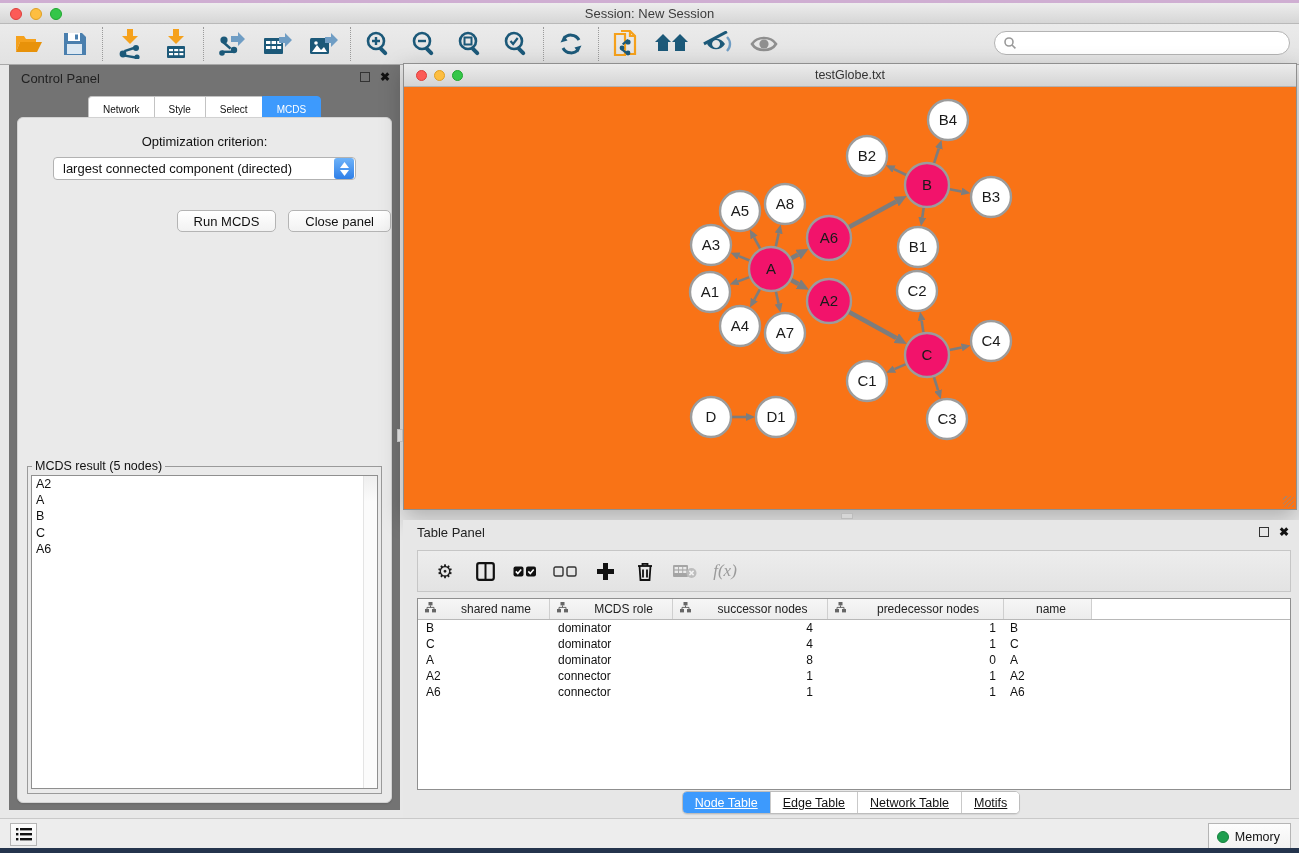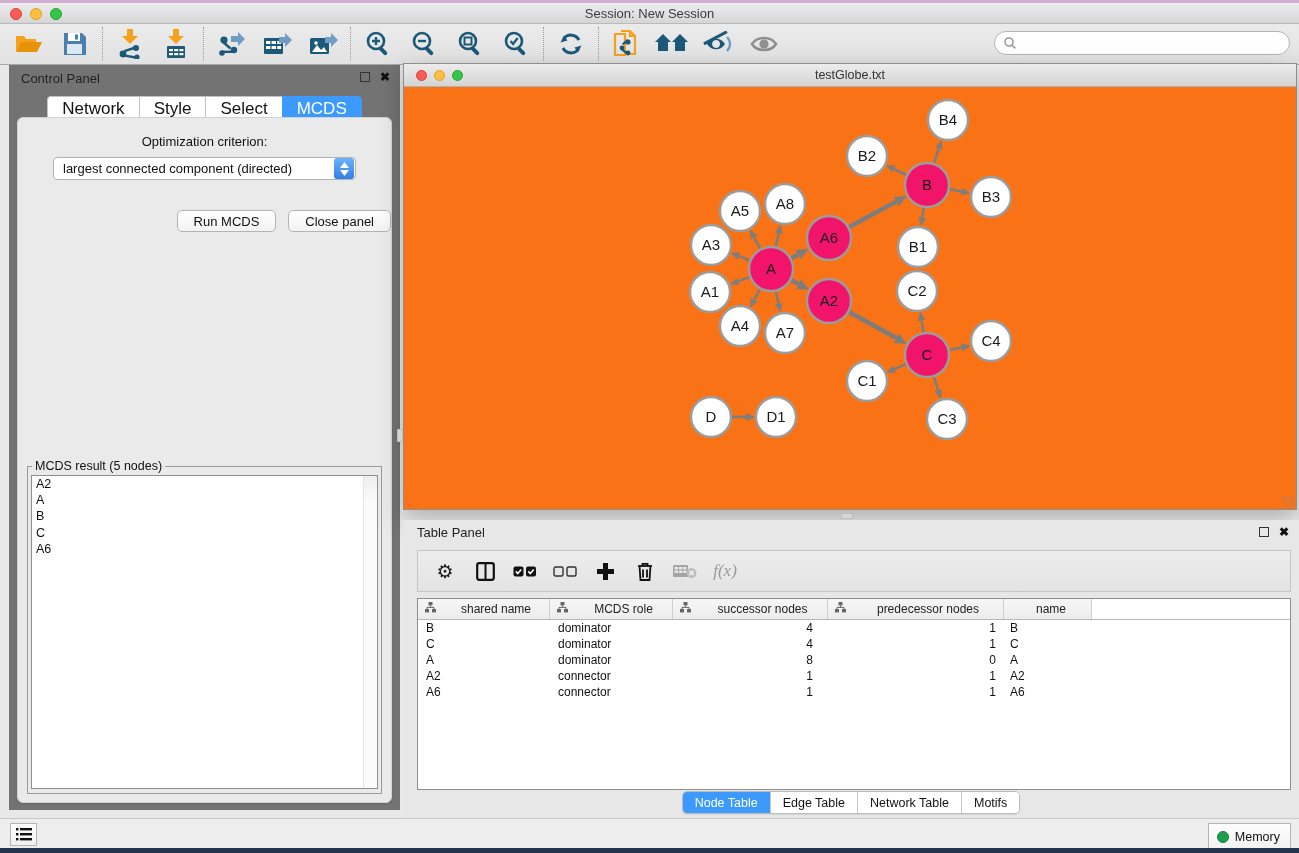--- a/index.html
+++ b/index.html
@@ -34,21 +34,21 @@
 
   
   .control-panel { position:absolute; left:0; top:65px; width:391px; height:745px; background:#737373;margin-left:9px; }
   .panel-head { position:absolute; left:0; top:0; width:100%; height:26px; }
   .panel-head .ph-title { position:absolute; left:12px; top:6px; font-size:13px; color:#222; }
   .win-icons { position:absolute; right:10px; top:7px; display:flex; gap:10px; align-items:center; }
   .float-icon { width:10px; height:10px; border:1.5px solid #333; background:transparent; }
   .close-icon { font-size:12px; font-weight:bold; color:#111; line-height:10px; }
 
   .cp-tabs { position:absolute; left:0; top:31px; width:100%; display:flex; justify-content:center; }
-  .cp-tab { height:21px; padding:12px 14px; display:flex; align-items:center; font-size:17px;
+  .cp-tab { height:21px; padding:12px 14px; display:flex; align-items:center; font-size:10px;
     background:#fff; border:1px solid #c3c3c3; border-right:none; color:#111; }
   .cp-tab:first-child { border-radius:4px 0 0 4px; }
   .cp-tab:last-child { border-right:1px solid #c3c3c3; border-radius:0 4px 4px 0; }
   .cp-tab.active { background:#3d9afd; color:#fff; border-color:#3d9afd; }
 
   .cp-inner { position:absolute; left:8px; right:8px; top:52px; bottom:7px;
     background:#eaeaea; border:1px solid #d2d2d2; border-radius:6px; box-shadow:0 1px 2px rgba(0,0,0,.12); }
   .opt-label { position:absolute; left:0; right:0; top:16px; text-align:center; font-size:13px; color:#111; }
   .dropdown { position:absolute; left:35px; right:35px; top:39px; height:23px; background:#fff;
     border:1px solid #b2b2b2; border-radius:4px; display:flex; align-items:center; }
@@ -108,21 +108,21 @@
   .dt-cell { font-size:12px; color:#111; line-height:16px; white-space:nowrap; overflow:hidden; }
   .dt-cell.c0 { padding-left:8px; }
   .dt-cell.c1 { padding-left:8px; }
   .dt-cell.c2 { text-align:right; padding-right:15px; }
   .dt-cell.c3 { text-align:right; padding-right:8px; }
   .dt-cell.c4 { padding-left:6px; }
 
   .tp-tabs { position:absolute; left:0; right:0; bottom:4px; display:flex; justify-content:center; }
   .tp-tabs-box { display:flex; border:1px solid #bdbdbd; border-radius:5px; overflow:hidden; background:#fff; box-shadow:0 1px 1px rgba(0,0,0,.08); }
   .tp-tab { height:21px; padding:0 12px; display:flex; align-items:center; font-size:12.5px; color:#111;
-    background:#fff; border-right:1px solid #c9c9c9; }
+    background:#fff; border-right:1px solid #c9c9c9;text-decoration:underline; }
   .tp-tab:last-child { border-right:none; }
   .tp-tab.active { background:#3d9afd; color:#fff; }
 
   
   .statusbar { position:absolute; left:0; top:818px; width:100%; height:30px; background:#ededed; border-top:1px solid #c9c9c9; }
   .list-btn { position:absolute; left:10px; top:4px; width:27px; height:23px; background:linear-gradient(#fdfdfd,#f0f0f0);
     border:1px solid #b5b5b5; display:flex; align-items:center; justify-content:center; }
   .memory-btn { position:absolute; right:8px; top:4px; height:27px; padding:0 10px 0 8px; display:flex; align-items:center; gap:6px;
     background:linear-gradient(#fdfdfd,#f1f1f1); border:1px solid #b5b5b5; font-size:12.5px; color:#111; font-family:"Liberation Sans",sans-serif;text-align:center; }
   .mem-dot { width:12px; height:12px; border-radius:50%; background:#1d9e4f; border:1px solid #15813e; }

